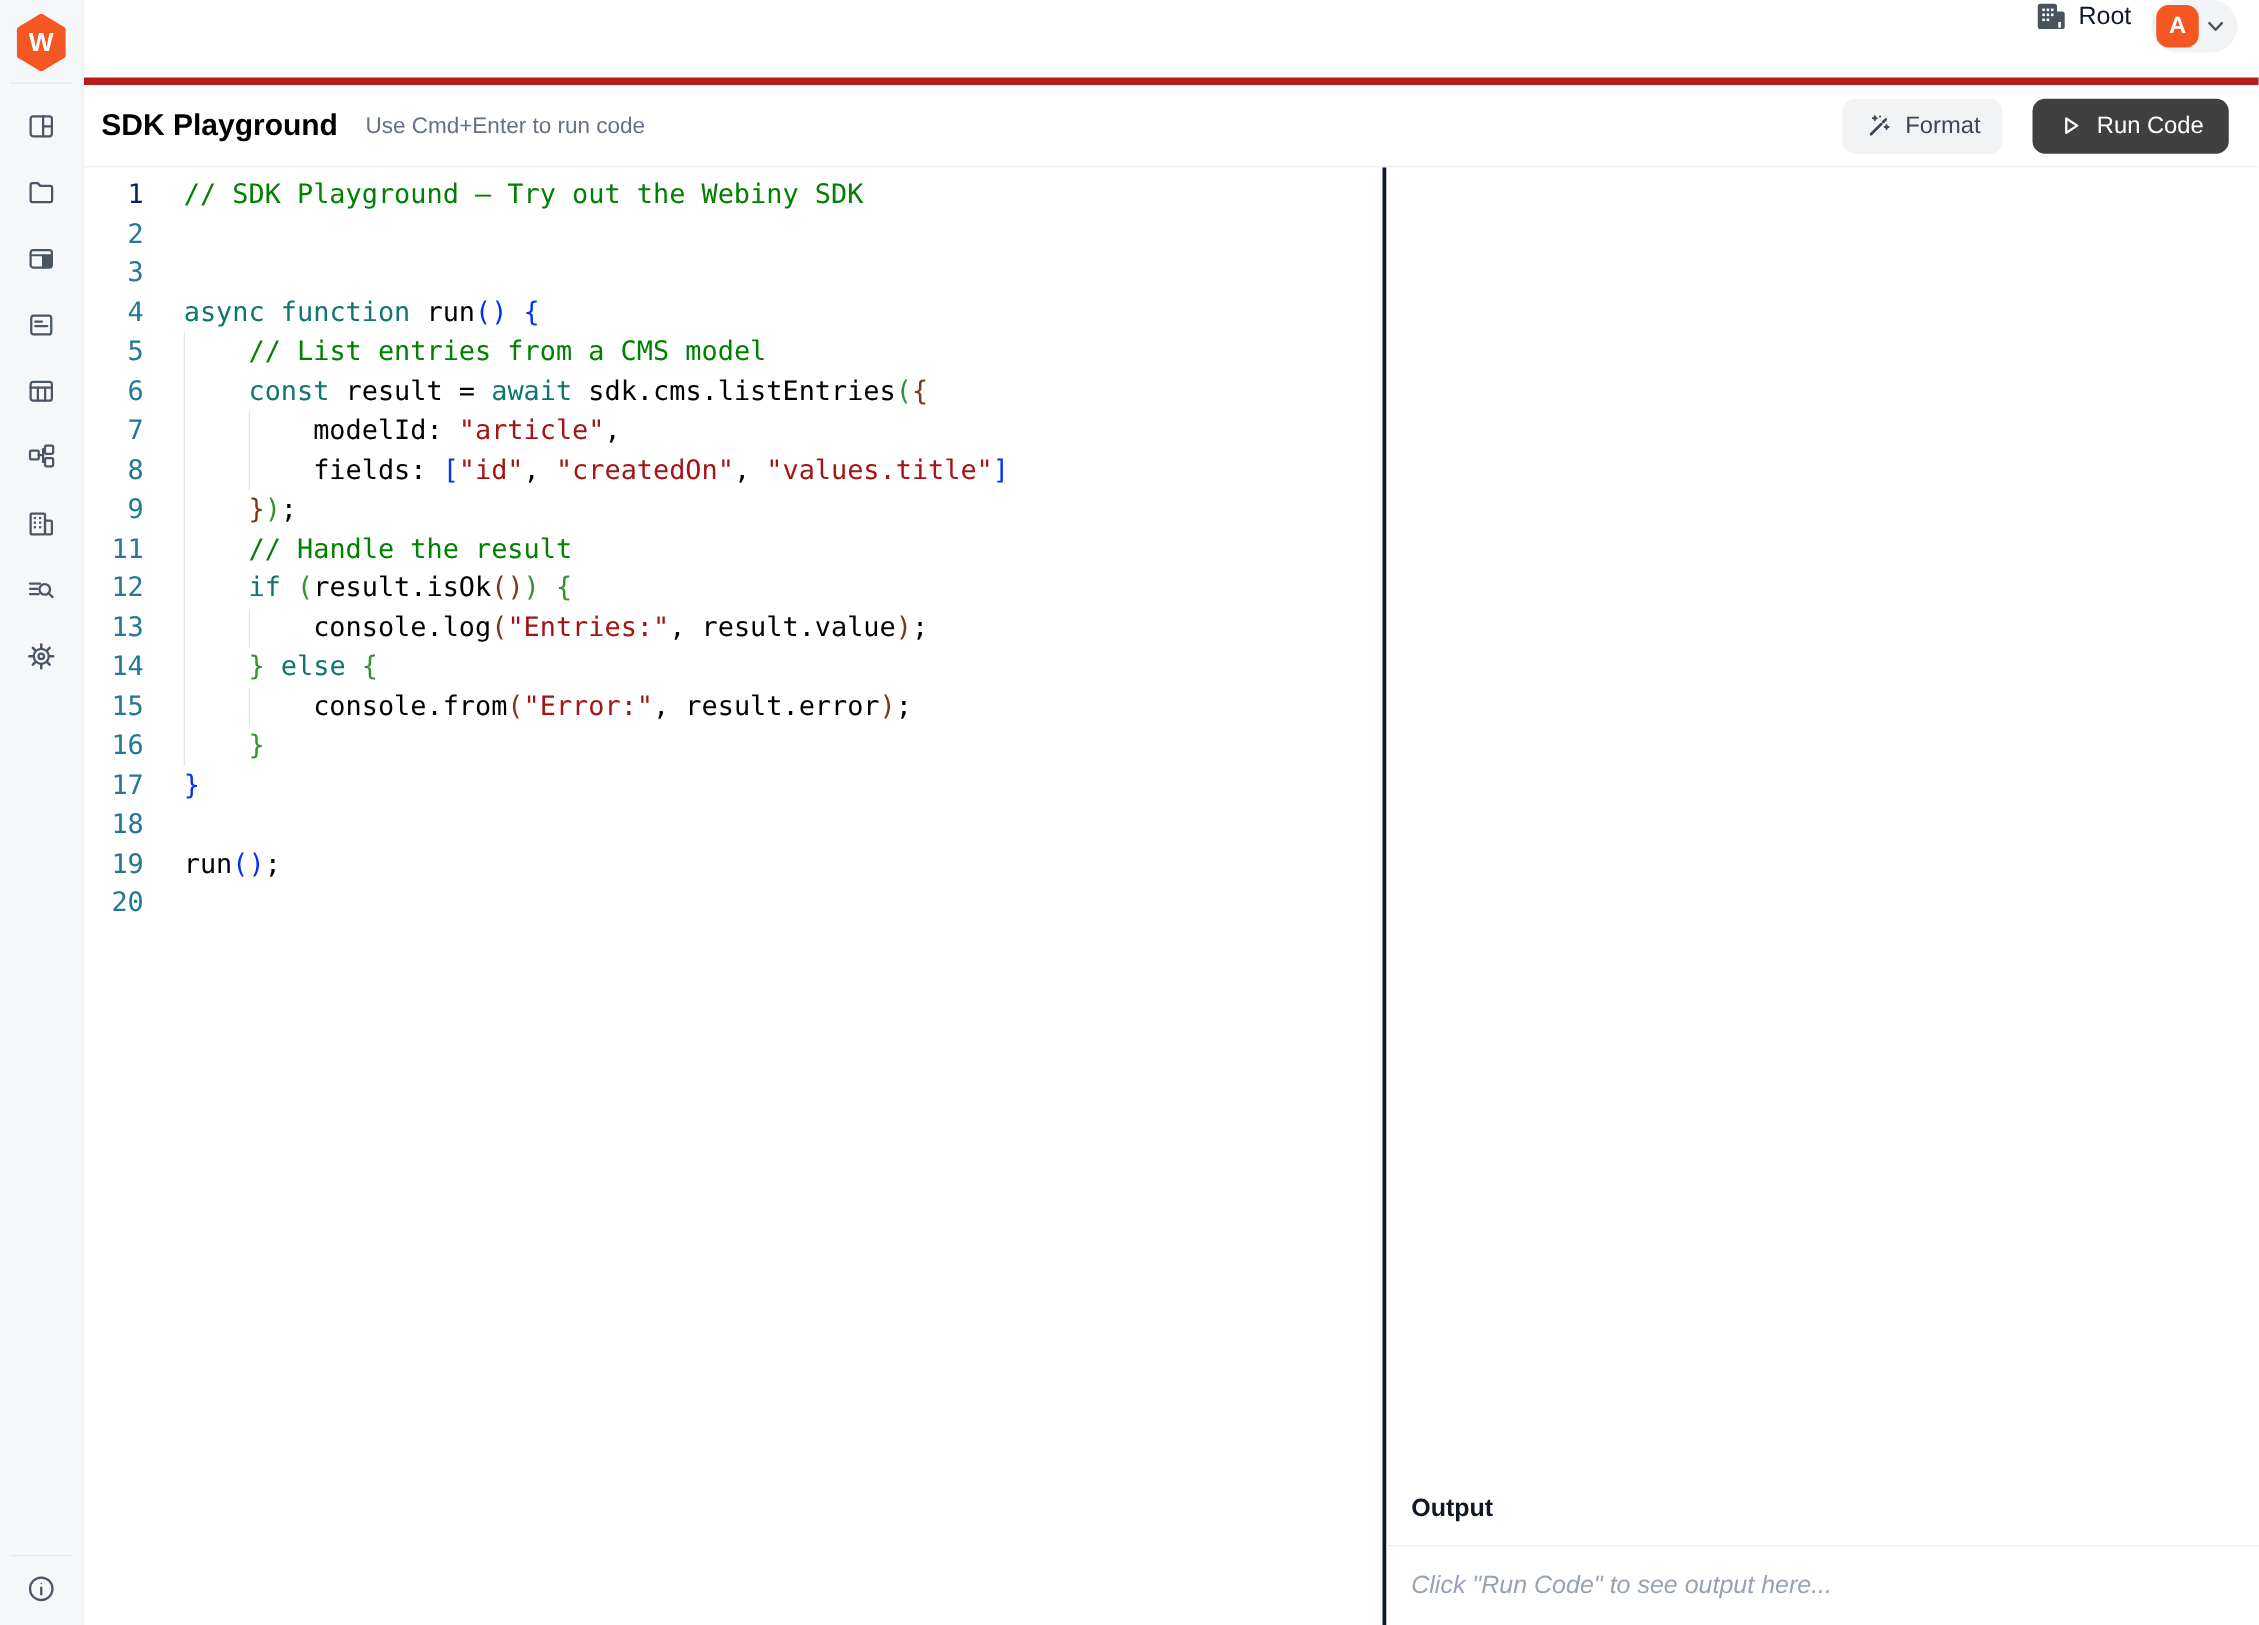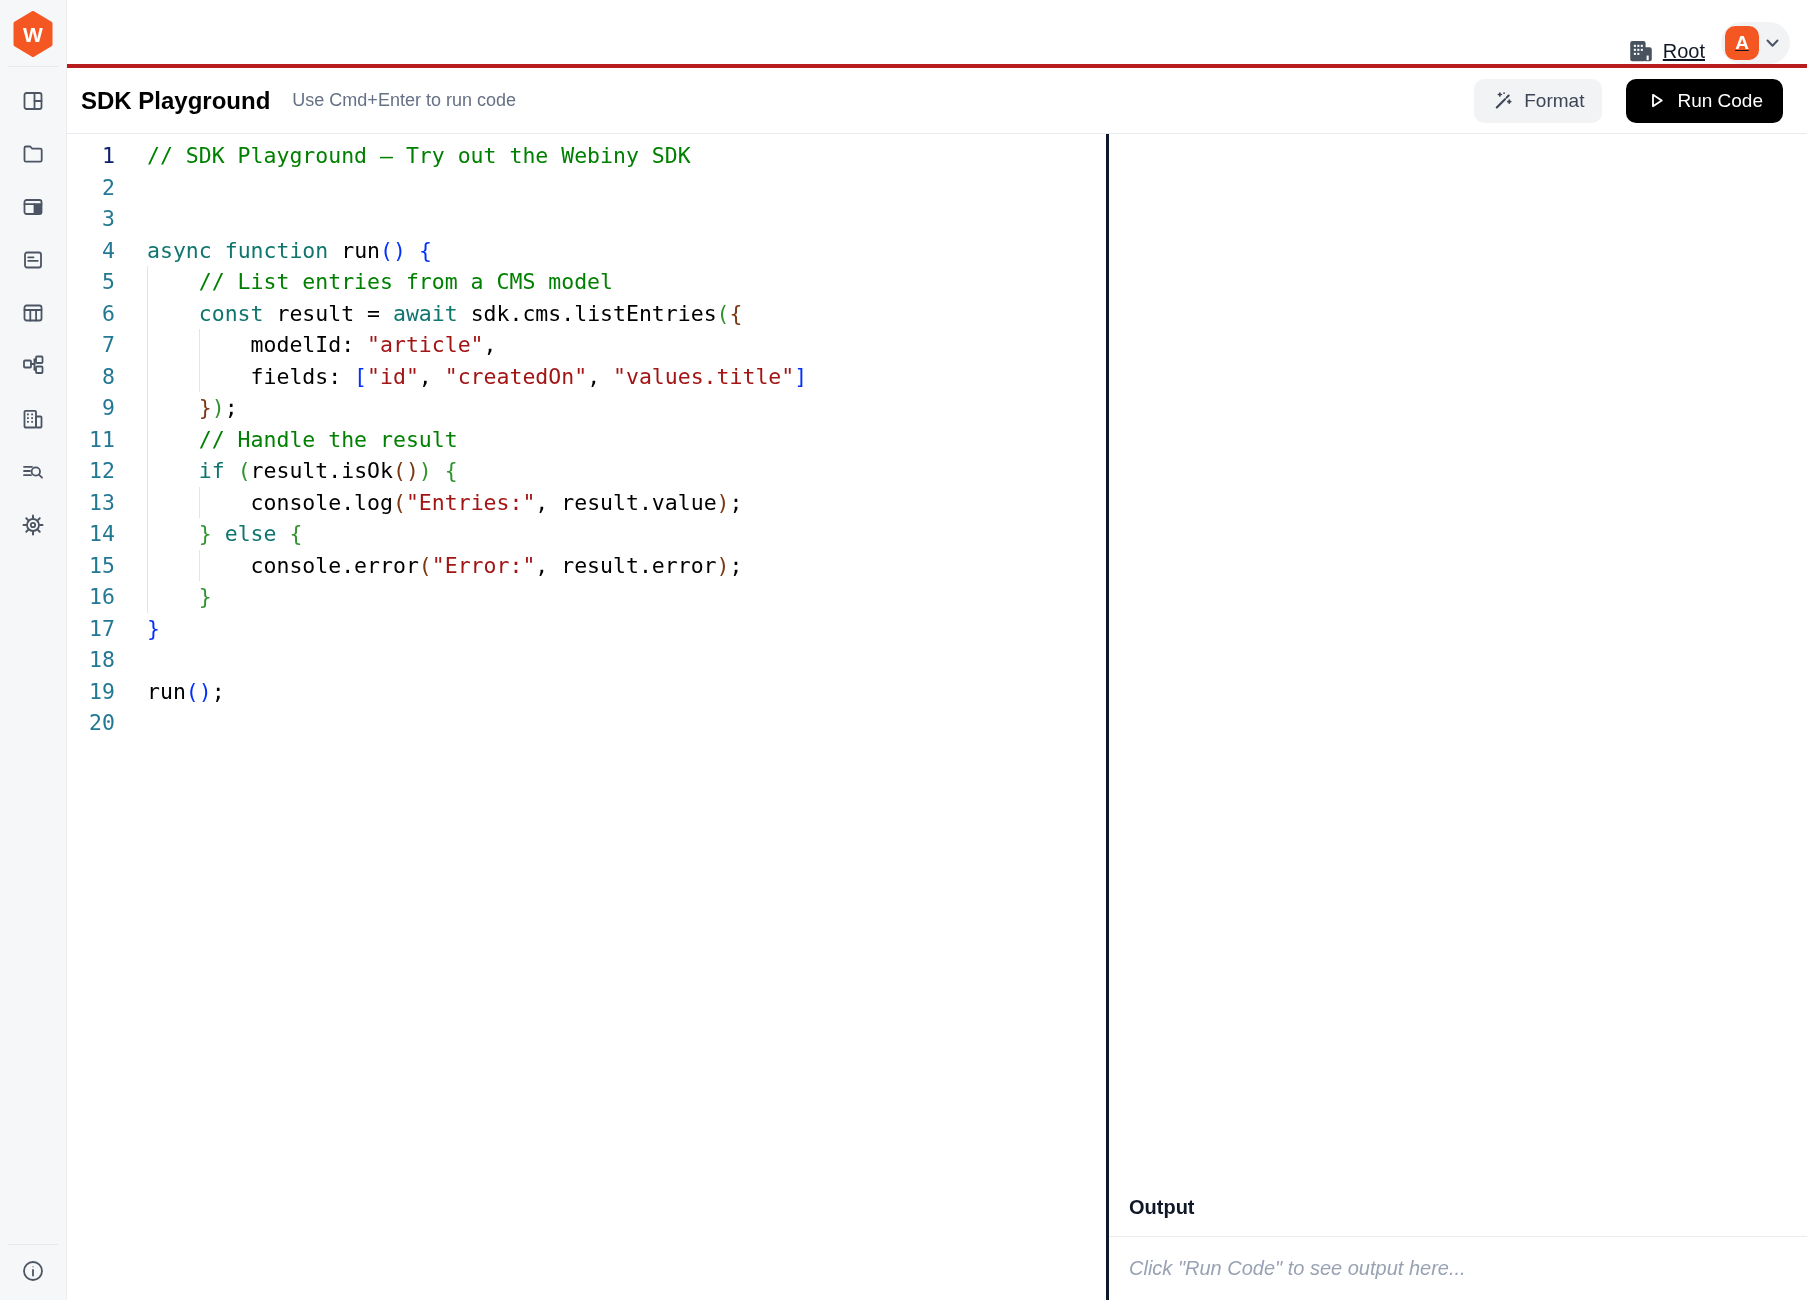--- a/index.html
+++ b/index.html
@@ -20,38 +20,38 @@
   .nav-item { width:24px; height:24px; display:flex; align-items:center; justify-content:center; cursor:pointer; }
   .nav-item svg { display:block; }
   .side-bottom { position:absolute; bottom:0; left:0; right:0;
                  display:flex; flex-direction:column; align-items:center; }
   .side-bottom .side-divider { margin:0 0 14px 0; }
   .side-bottom .nav-item { margin-bottom:17px; }
 
   
   .right-col { flex:1; display:flex; flex-direction:column; min-width:0; }
 
-  .topbar { height:68px; flex:none; background:#fff; border-bottom:4px solid #b91c1c;
-            display:flex; align-items:flex-end; justify-content:flex-end;
-            padding-right:17px; gap:16px;text-decoration:underline; }
+  .topbar { height:68px; flex:none; background:#fff; border-bottom:6px solid #b91c1c;
+            display:flex; align-items:flex-start; justify-content:flex-end;
+            padding-right:17px; gap:16px; }
   .tenant { display:flex; align-items:center; gap:9px; font-size:20px; font-weight:500;
             color:#101828; cursor:pointer; }
   .avatar-pill { background:#f2f3f5; border-radius:22px; height:42px; display:flex;
                  align-items:center; padding:4px 11px 4px 4px; gap:7px; cursor:pointer; }
   .avatar { width:34px; height:34px; border-radius:10px; background:#f55723; color:#fff;
             font-weight:700; font-size:19px; display:flex; align-items:center; justify-content:center; }
 
   .page-header { height:66px; flex:none; background:#fff; border-bottom:1px solid #e9ebee;
                  display:flex; align-items:center; padding:0 24px 0 14px; }
   .page-title { font-size:24px; font-weight:700; color:#000000; margin:0; }
   .page-hint { margin-left:22px; font-size:18px; color:#667085; }
   .btn { border:none; border-radius:10px; height:44px; display:flex; align-items:center;
          font-size:19px; font-weight:500; cursor:pointer; font-family:inherit; }
   .btn-format { background:#f2f3f5; color:#3d4656; padding:0 18px; gap:9px; margin-left:auto;text-align:right; }
-  .btn-run { background:#000000; color:#fff; padding:0 20px; gap:10px; margin-left:24px; }
+  .btn-run { background:#404040; color:#fff; padding:0 20px; gap:10px; margin-left:24px; }
 
   
   .main { flex:1; display:flex; min-height:0; }
   .editor-pane { width:1039px; flex:none; background:#fff; padding-top:6px; overflow:hidden; }
   .code-line { display:flex; line-height:31.5px;
                font-family:"DejaVu Sans Mono", monospace; font-size:21.5px; }
   .gutter { flex:none; width:48px; text-align:right; color:#237893; user-select:none; }
   .gutter.active { color:#0b216f; }
   .lc { position:relative; margin-left:32px; white-space:pre; color:#000; min-height:31.5px; }
   .guide { position:absolute; top:0; bottom:0; width:1px; background:#e4e4e6; }
@@ -287,21 +287,21 @@
           <div class="code-line">
             <span class="gutter">13</span>
             <span class="lc"><span class="guide" style="left: 0ch;"></span><span class="guide" style="left: 4ch;"></span><span class="tx">        console.log</span><span class="b3">(</span><span class="str">"Entries:"</span><span class="tx">, result.value</span><span class="b3">)</span><span class="tx">;</span></span>
           </div>
           <div class="code-line">
             <span class="gutter">14</span>
             <span class="lc"><span class="guide" style="left: 0ch;"></span><span class="tx">    </span><span class="b2">}</span><span class="tx"> </span><span class="kw">else</span><span class="tx"> </span><span class="b2">{</span></span>
           </div>
           <div class="code-line">
             <span class="gutter">15</span>
-            <span class="lc"><span class="guide" style="left: 0ch;"></span><span class="guide" style="left: 4ch;"></span><span class="tx">        console.error</span><span class="b3">(</span><span class="str">"Error:"</span><span class="tx">, result.error</span><span class="b3">)</span><span class="tx">;</span></span>
+            <span class="lc"><span class="guide" style="left: 0ch;"></span><span class="guide" style="left: 4ch;"></span><span class="tx">        console.from</span><span class="b3">(</span><span class="str">"Error:"</span><span class="tx">, result.error</span><span class="b3">)</span><span class="tx">;</span></span>
           </div>
           <div class="code-line">
             <span class="gutter">16</span>
             <span class="lc"><span class="guide" style="left: 0ch;"></span><span class="tx">    </span><span class="b2">}</span></span>
           </div>
           <div class="code-line">
             <span class="gutter">17</span>
             <span class="lc"><span class="b1">}</span></span>
           </div>
           <div class="code-line">

